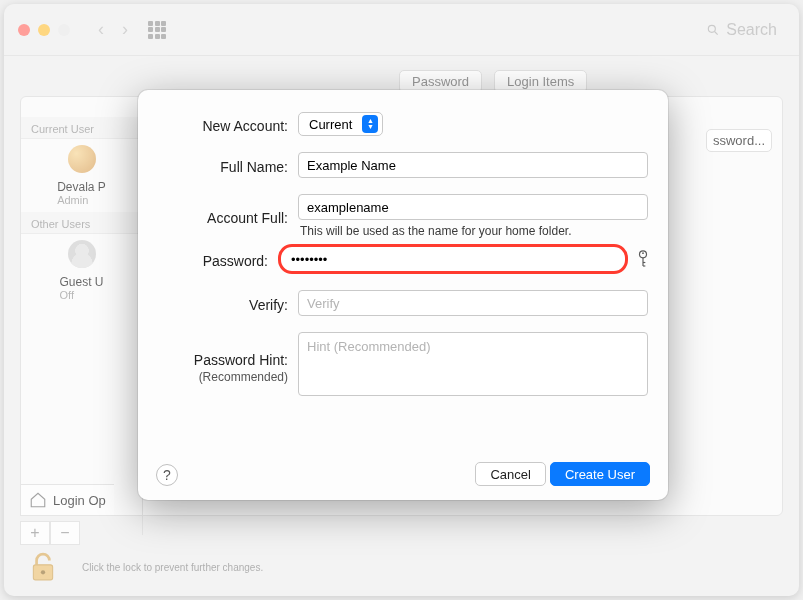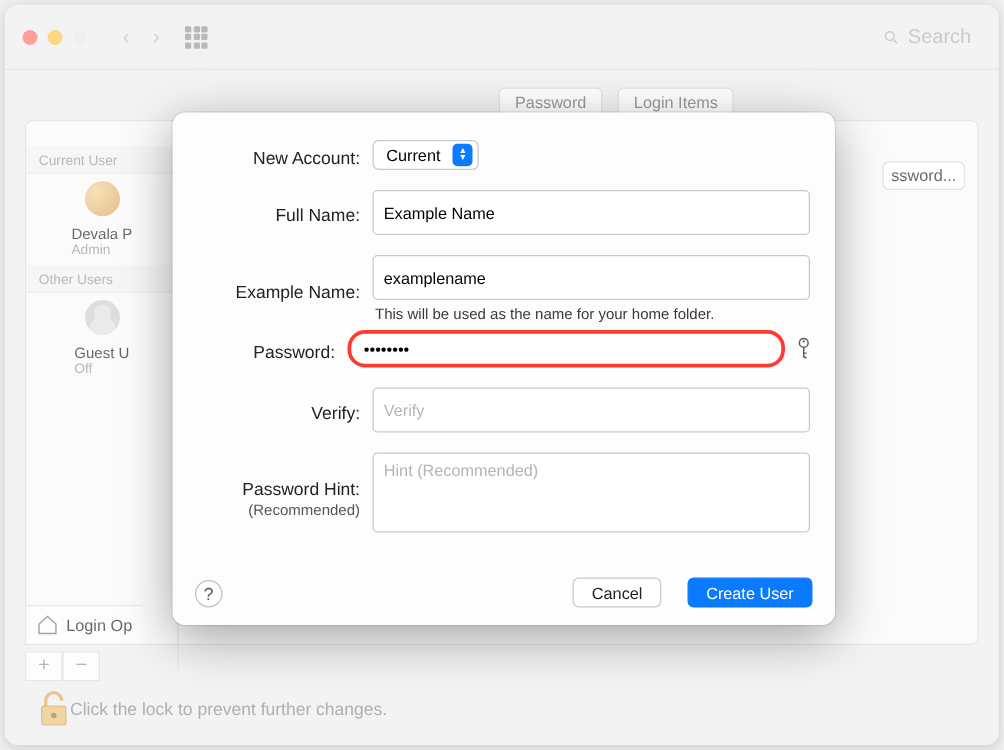--- a/index.html
+++ b/index.html
@@ -37,43 +37,43 @@
     .sb-row .sub { font-size:11px; color:#888;}
 
     .right-btn { position:absolute; right:10px; top:32px; background:#fff; border:1px solid #d0d0d0; font-size:13px; padding:3px 6px; border-radius:5px;}
 
     .login-row { position:absolute; bottom:-1px; left:-1px; display:flex; align-items:center; width: 124px;}
     .login-row .opt { border:1px solid #d6d6d6; border-right:none; background:#fcfcfc; padding:6px 8px; display:flex; align-items:center; gap:6px; font-size:13px;}
     .login-row .opt svg { width:18px;height:18px;}
     .pm-row { position:absolute; bottom:-30px; left:-1px; display:flex;}
     .pm-row button{ width:30px; height:24px; border:1px solid #d6d6d6; background:#fcfcfc; font-size:16px; color:#888;}
 
-    .lock-row { position:absolute; bottom:14px; left:26px; display:flex; align-items:center; gap:0; color:#7a7a7a; font-size:14px;}
+    .lock-row { position:absolute; bottom:14px; left:26px; display:flex; align-items:center; gap:26px; color:#7a7a7a; font-size:10px;}
     .lock-row svg { width:26px; height:30px;}
 
     
     .sheet { position:absolute; top:90px; left:138px; width:530px; height:410px; background:#fdfdfd; border-radius:10px; box-shadow: 0 10px 40px rgba(0,0,0,.35), 0 0 0 1px rgba(0,0,0,.08); z-index:10; padding: 22px 18px 14px 18px;}
     .form-row { display:flex; align-items:center; margin-bottom:16px;}
     .form-row.small-gap{margin-bottom:6px;}
     .form-label { width:142px; text-align:right; padding-right:10px; font-size:14px; color:#222; padding-top:4px;}
     .form-label .sub { font-size:12px; color:#555;}
     .form-ctrl { flex:1; position:relative;}
     .select { display:inline-flex; align-items:center; background:#fff; border:1px solid #c9c9c9; border-radius:5px; height:24px; padding:0 4px 0 10px; font-size:13px;}
     .select .arrows{ margin-left:10px; width:16px; height:18px; border-radius:4px; background:#0a7aff; display:flex; flex-direction:column; align-items:center; justify-content:center; color:#fff;}
     .select .arrows span{font-size:7px; line-height:6px;}
-    .text-input { width:350px; height:36px; border:1px solid #c9c9c9; border-radius:4px; padding:0 8px; font-size:13px; background:#fff;}
+    .text-input { width:350px; height:26px; border:1px solid #c9c9c9; border-radius:4px; padding:0 8px; font-size:13px; background:#fff;}
     .text-input::placeholder{color:#b4b4b4;}
     .hint-txt { font-size:12px; color:#3a3a3a; margin-top:4px; margin-left:2px;}
     .pw-wrap { position:relative; display:flex; align-items:center; }
     .pw-input { width:350px; height:30px; border:3.5px solid #ff3b2f; border-radius:14px; padding:0 10px; font-size:13px; background:#fff;}
     .key-icon { margin-left:8px; width:14px; height:20px; color:#5a5a5a;}
     .textarea { width:350px; height:64px; border:1px solid #c9c9c9; border-radius:4px; padding:6px 8px; font-size:13px; background:#fff; resize:none; color:#222;}
     .textarea::placeholder{color:#b4b4b4;}
 
-    .sheet-footer { position:absolute; bottom:14px; right:18px; display:flex; gap:21px; align-items:center;}
+    .sheet-footer { position:absolute; bottom:14px; right:18px; display:flex; gap:4px; align-items:center;}
     .help-btn { position:absolute; bottom:14px; left:18px; width:22px; height:22px; border-radius:11px; border:1px solid #c0c0c0; background:#fff; font-size:14px; color:#555; display:flex; align-items:center; justify-content:center;}
     .btn { height:24px; padding:0 14px; border-radius:5px; font-size:13px; border:1px solid #c9c9c9; background:#fff; color:#222;}
     .btn.primary { background:#0a7aff; border-color:#0a7aff; color:#fff;}
   </style>
 </head>
 <body>
 
 <div class="window">
   <div class="modal-overlay"></div>
   <div class="toolbar">
@@ -172,21 +172,21 @@
   </div>
 
   <div class="form-row">
     <div class="form-label">Full Name:</div>
     <div class="form-ctrl">
       <input class="text-input" value="Example Name" style="">
     </div>
   </div>
 
   <div class="form-row small-gap">
-    <div class="form-label">Example Name:</div>
+    <div class="form-label">Account Full:</div>
     <div class="form-ctrl">
       <input class="text-input" value="examplename" style="">
       <div class="hint-txt">This will be used as the name for your home folder.</div>
     </div>
   </div>
 
   <div class="form-row">
     <div class="form-label">Password:</div>
     <div class="form-ctrl pw-wrap">
       <input type="password" class="pw-input" value="••••••••" style="">

